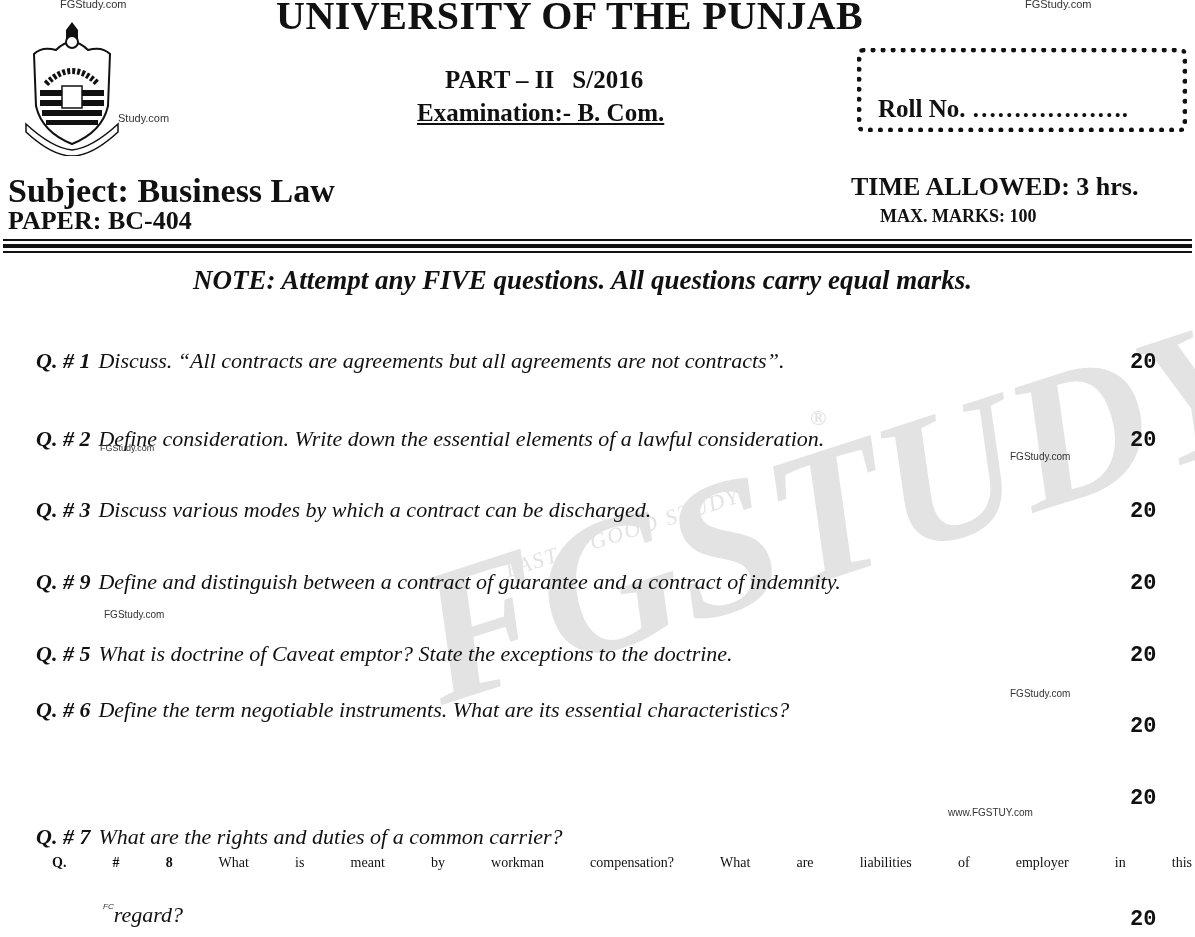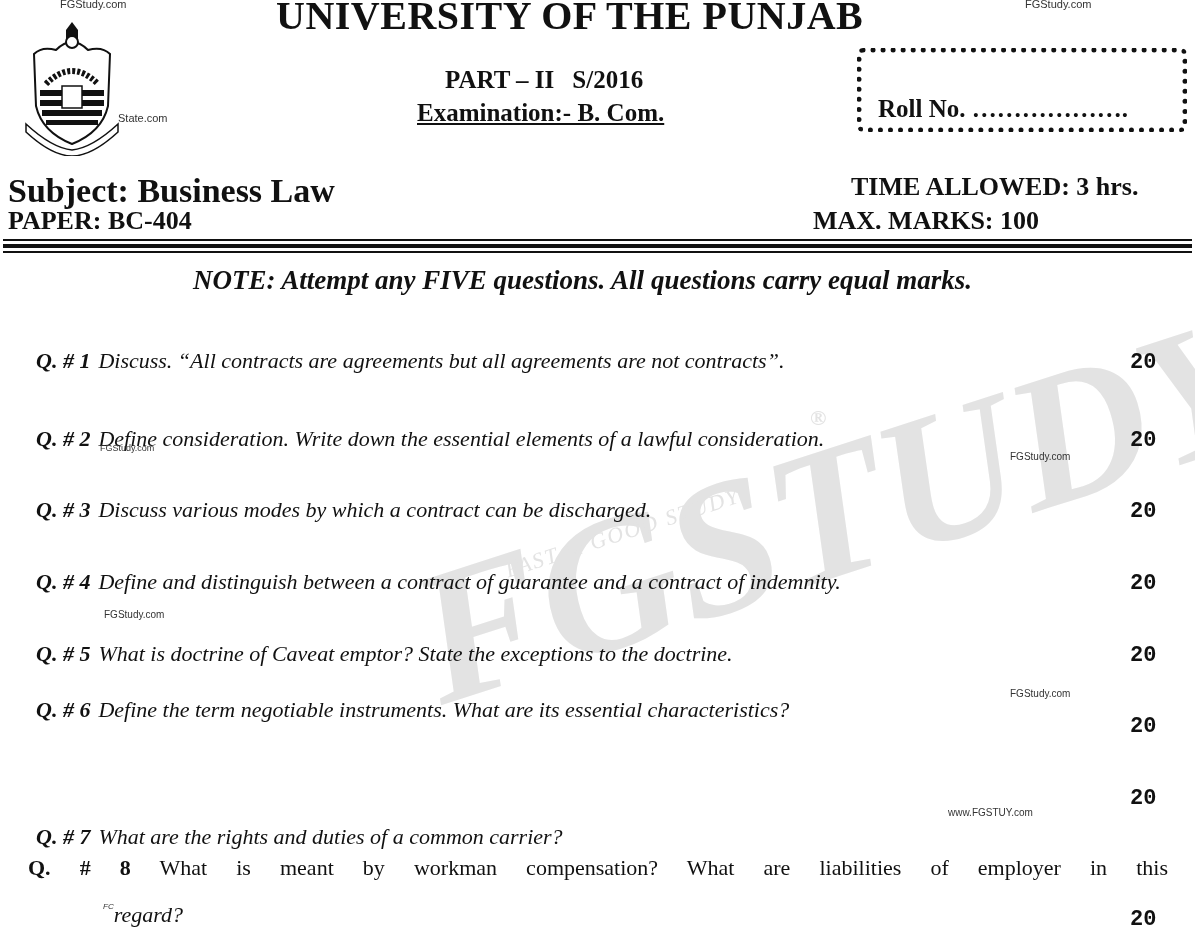--- a/index.html
+++ b/index.html
@@ -8,39 +8,39 @@
   .wm-small { font-family:"Liberation Sans", "DejaVu Sans", sans-serif; font-size:11px; color:#333; }
   .univ-title { left:276px; top:-8px; font-size:40px; font-weight:bold; letter-spacing:0.5px; white-space:nowrap; }
   .part { left:445px; top:66px; font-size:25px; font-weight:bold; white-space:nowrap; }
   .part .sep { display:inline-block; width:18px; }
   .exam { left:417px; top:99px; font-size:25px; font-weight:bold; text-decoration:underline; white-space:nowrap; }
   .roll-box { left:857px; top:48px; width:330px; height:84px; border:5px dotted #111; border-radius:6px; box-sizing:border-box; }
   .roll-text { position:absolute; left:16px; bottom:4px; font-size:25px; font-weight:bold; white-space:nowrap;margin-top:12px; }
   .subject { left:8px; top:172px; font-size:34px; font-weight:bold; white-space:nowrap; }
   .paper { left:8px; top:206px; font-size:26px; font-weight:bold; white-space:nowrap; }
   .time { left:851px; top:172px; font-size:26px; font-weight:bold; white-space:nowrap; }
-  .marks { left:813px; top:206px; font-size:26px; font-weight:bold; white-space:nowrap; }
+  .marks { left:880px; top:206px; font-size:18px; font-weight:bold; white-space:nowrap; }
   .rule1 { left:3px; top:239px; width:1189px; height:2px; background:#111; }
   .rule2 { left:3px; top:244px; width:1189px; height:4px; background:#111; }
   .rule3 { left:3px; top:251px; width:1189px; height:2px; background:#111; }
   .note { left:0; top:265px; width:1165px; text-align:center; font-size:27px; font-weight:bold; font-style:italic; white-space:nowrap; }
   .q { left:36px; font-size:22px; white-space:nowrap;font-style:italic; }
   .q .qnum { font-weight:bold; margin-right:8px; }
   .q-marks { left:1130px; font-size:22px; font-weight:bold;font-family:Liberation Mono, monospace; }
-  .q8 { left:28px; width:1140px; font-size:22px; text-align:justify; text-align-last:justify; white-space:nowrap; }
+  .q8 { left:52px; width:1140px; font-size:14px; text-align:justify; text-align-last:justify; white-space:nowrap; }
   .logo { left:22px; top:20px; width:100px; height:136px; }
   .watermark { left:330px; top:360px; width:520px; height:260px; pointer-events:none; }
   .wm-big { position:absolute; font-family:"Liberation Serif", serif; color:#e3e3e3; font-weight:bold; font-style:italic; }
 </style>
 </head>
 <body>
 
 <div class="abs wm-small" style="left:60px;top:-2px;">FGStudy.com</div>
 <div class="abs wm-small" style="left:1025px;top:-2px;">FGStudy.com</div>
-<div class="abs wm-small" style="left:118px;top:112px;">State.com</div>
+<div class="abs wm-small" style="left:118px;top:112px;">Study.com</div>
 
 <div class="abs watermark">
   <div class="wm-big" style="left:70px;top:40px;font-size:190px;transform:rotate(-18deg);">FGSTUDY</div>
   <div class="wm-big" style="left:170px;top:160px;font-size:22px;font-weight:normal;transform:rotate(-18deg);letter-spacing:2px;">FAST &amp; GOOD STUDY</div>
   <div class="wm-big" style="left:480px;top:45px;font-size:22px;font-style:normal;">®</div>
 </div>
 
 <div class="abs logo">
   <svg width="100" height="136" viewBox="0 0 100 136">
     <path d="M12,34 Q20,26 34,30 Q50,14 66,30 Q80,26 88,34 L86,86 Q80,112 50,124 Q20,112 14,86 Z" fill="#fff" stroke="#111" stroke-width="2"></path>
@@ -88,21 +88,21 @@
 <div class="abs q-marks" style="top:428px;">20</div>
 <div class="abs wm-small" style="left:100px;top:443px;font-size:9px;">FGStudy.com</div>
 <div class="abs wm-small" style="left:1010px;top:451px;font-size:10px;">FGStudy.com</div>
 
 <div class="abs q" style="top:497px;">
   <span class="qnum">Q. # 3</span><span>Discuss various modes by which a contract can be discharged.</span>
 </div>
 <div class="abs q-marks" style="top:499px;">20</div>
 
 <div class="abs q" style="top:569px;">
-  <span class="qnum">Q. # 4</span><span>Define and distinguish between a contract of guarantee and a contract of indemnity.</span>
+  <span class="qnum">Q. # 9</span><span>Define and distinguish between a contract of guarantee and a contract of indemnity.</span>
 </div>
 <div class="abs q-marks" style="top:571px;">20</div>
 <div class="abs wm-small" style="left:104px;top:609px;font-size:10px;">FGStudy.com</div>
 
 <div class="abs q" style="top:641px;">
   <span class="qnum">Q. # 5</span><span>What is doctrine of Caveat emptor? State the exceptions to the doctrine.</span>
 </div>
 <div class="abs q-marks" style="top:643px;">20</div>
 <div class="abs wm-small" style="left:1010px;top:688px;font-size:10px;">FGStudy.com</div>
 

